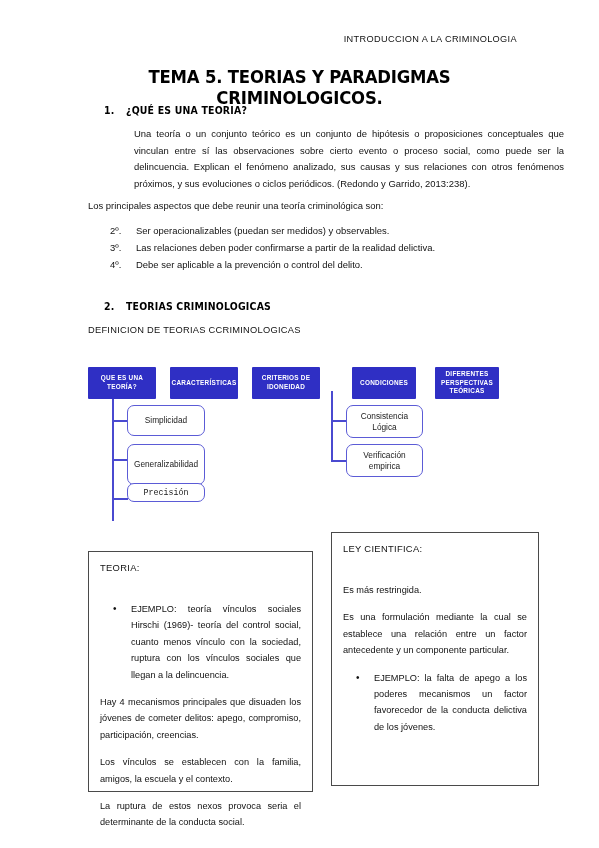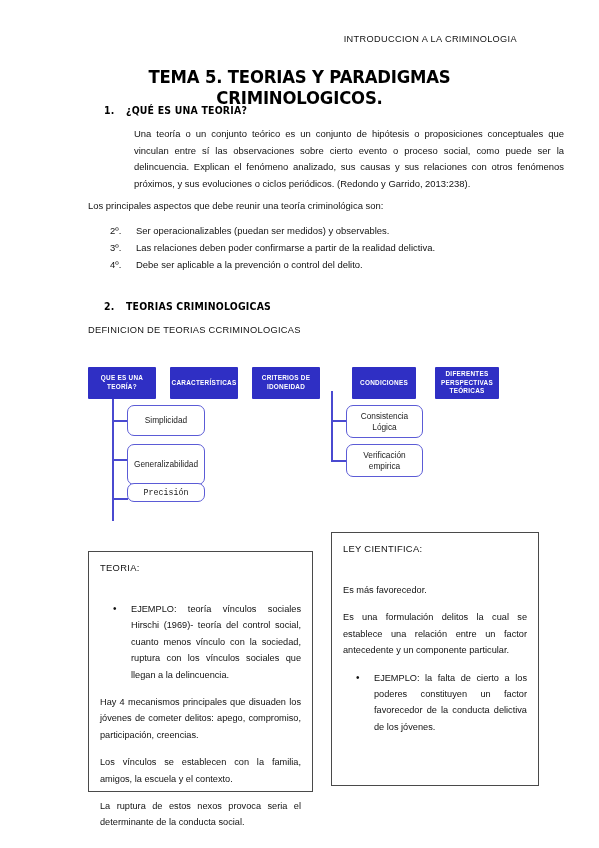--- a/index.html
+++ b/index.html
@@ -283,20 +283,20 @@
     <div class="bullet-item">
       <span class="dot">•</span><span class="u">EJEMPLO</span><span>: teoría vínculos sociales Hirschi (1969)- teoría del control social, cuanto menos vínculo con la sociedad, ruptura con los vínculos sociales que llegan a la delincuencia.</span>
     </div>
     <div class="panel-p">Hay 4 mecanismos principales que disuaden los jóvenes de cometer delitos: apego, compromiso, participación, creencias.</div>
     <div class="panel-p">Los vínculos se establecen con la familia, amigos, la escuela y el contexto.</div>
     <div class="panel-p">La ruptura de estos nexos provoca seria el determinante de la conducta social.</div>
   </div>
 
   <div class="panel" id="panel-ley">
     <div class="panel-title">LEY CIENTIFICA:</div>
-    <div class="panel-p">Es más favorecedor.</div>
-    <div class="panel-p">Es una formulación delitos la cual se establece una relación entre un factor antecedente y un componente particular.</div>
+    <div class="panel-p">Es más restringida.</div>
+    <div class="panel-p">Es una formulación mediante la cual se establece una relación entre un factor antecedente y un componente particular.</div>
     <div class="bullet-item">
-      <span class="dot">•</span><span class="u">EJEMPLO</span><span>: la falta de cierto a los poderes constituyen un factor favorecedor de la conducta delictiva de los jóvenes.</span>
+      <span class="dot">•</span><span class="u">EJEMPLO</span><span>: la falta de apego a los poderes mecanismos un factor favorecedor de la conducta delictiva de los jóvenes.</span>
     </div>
   </div>
 
 </div>
 
 </body></html>

